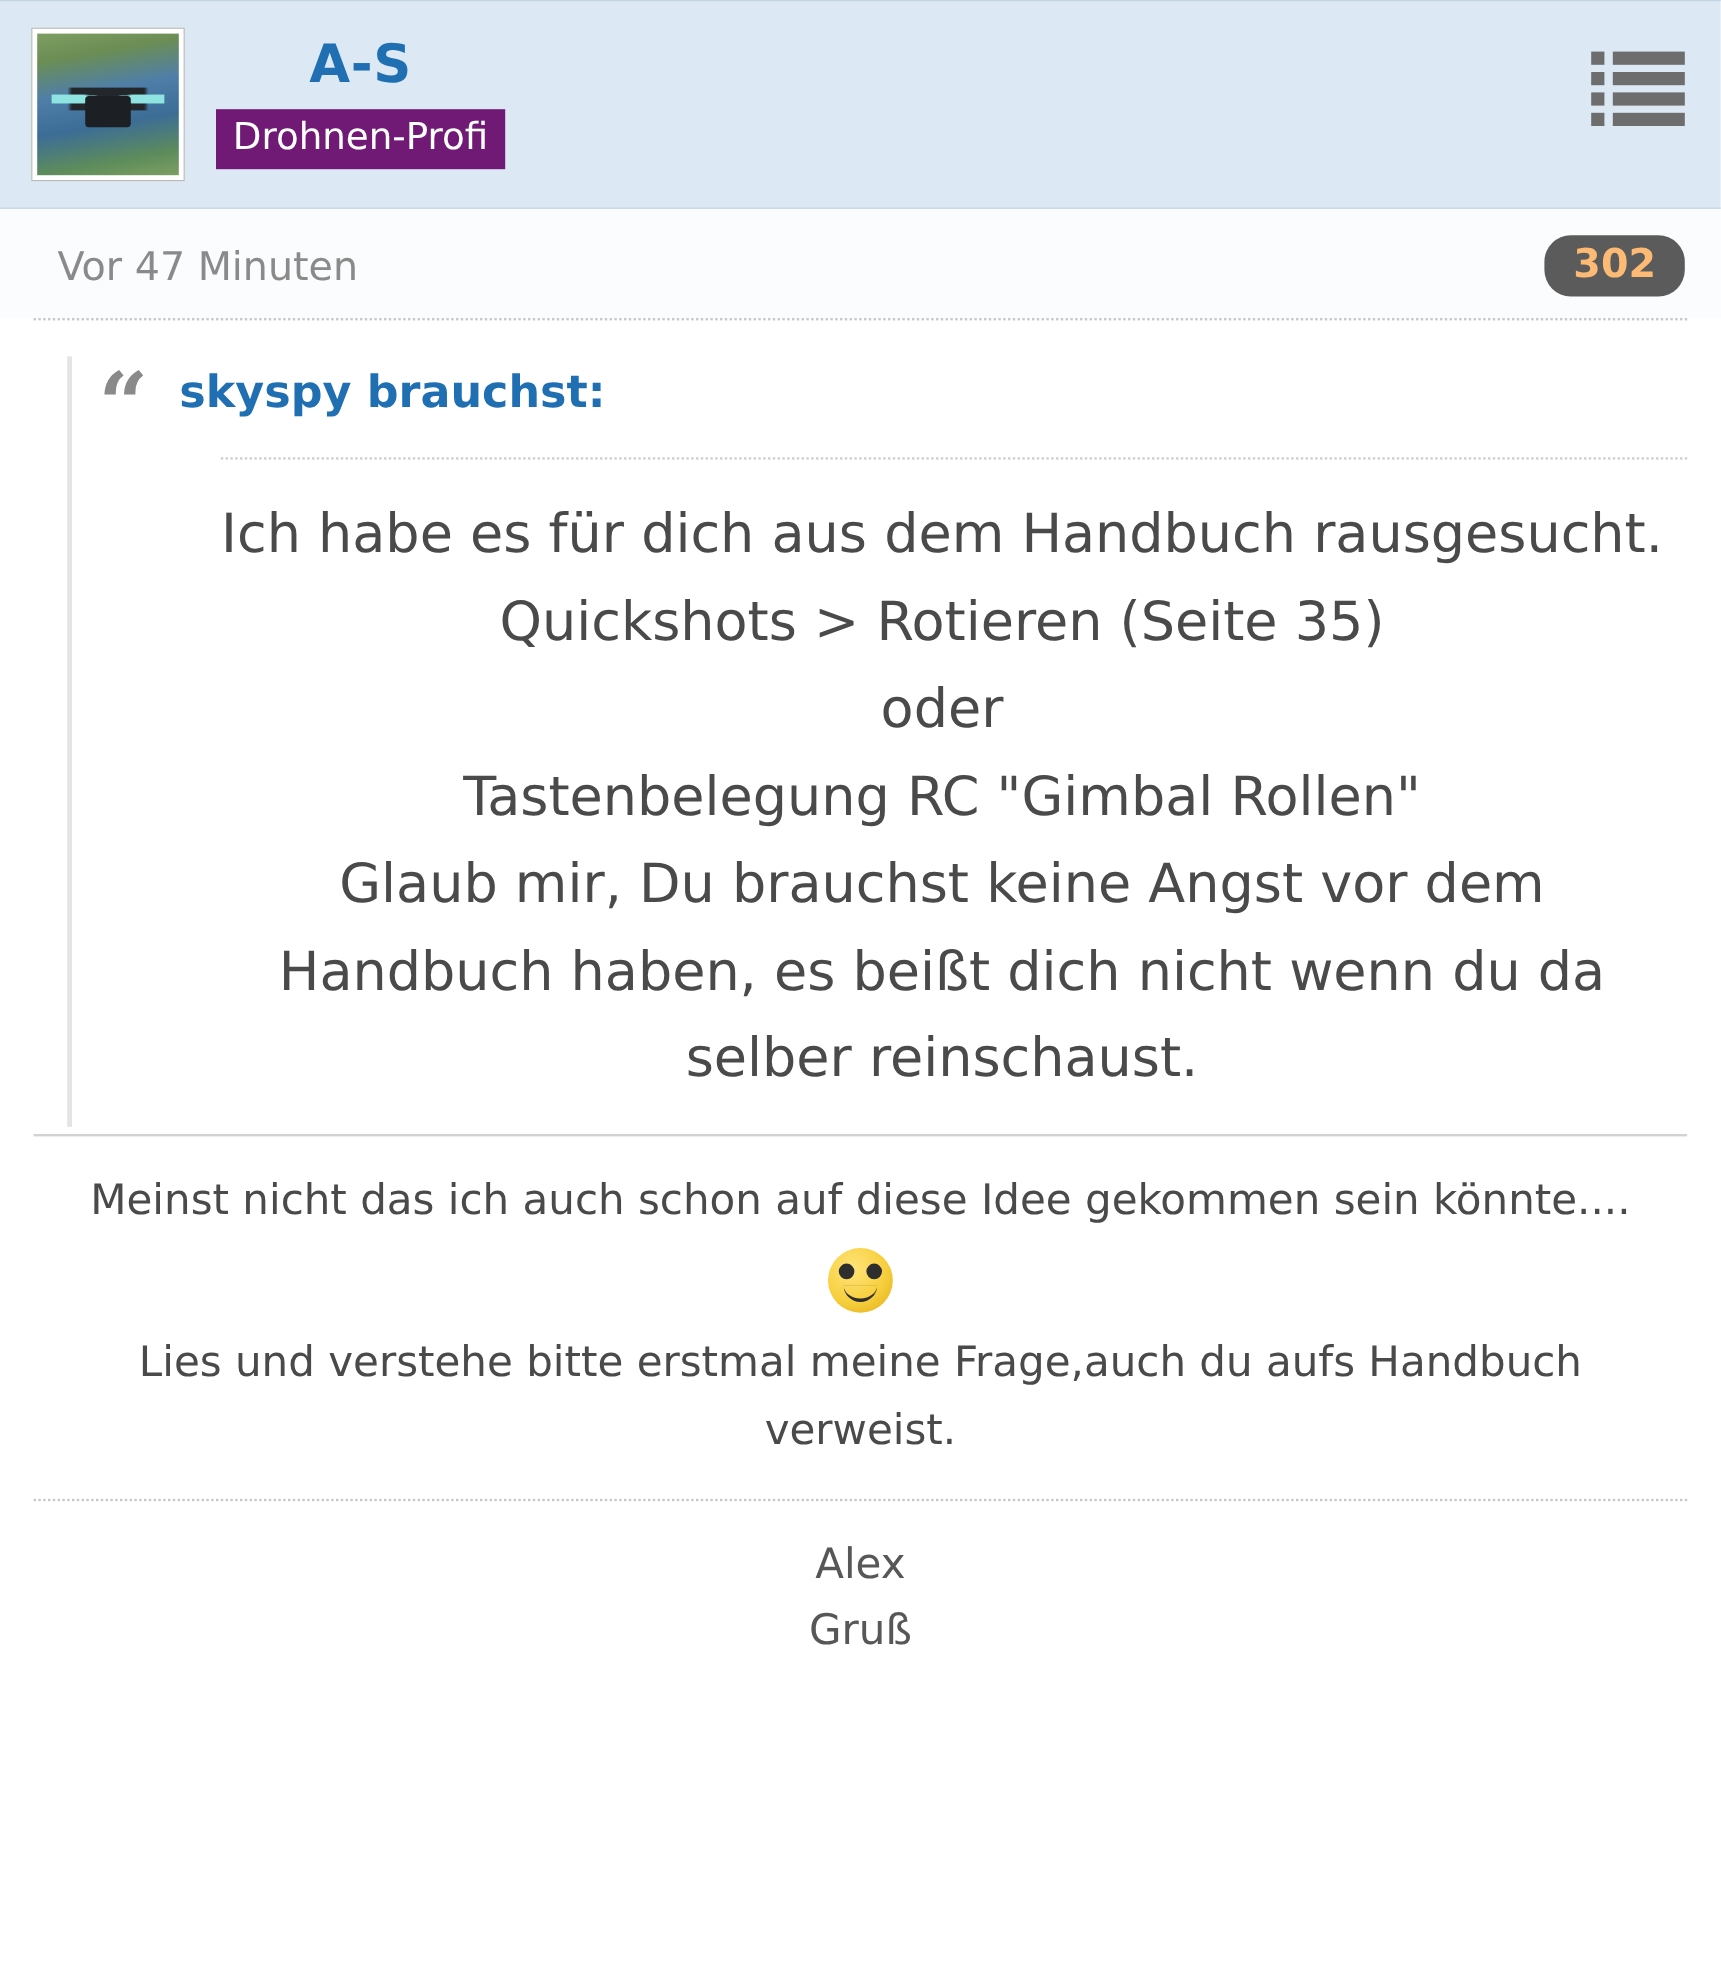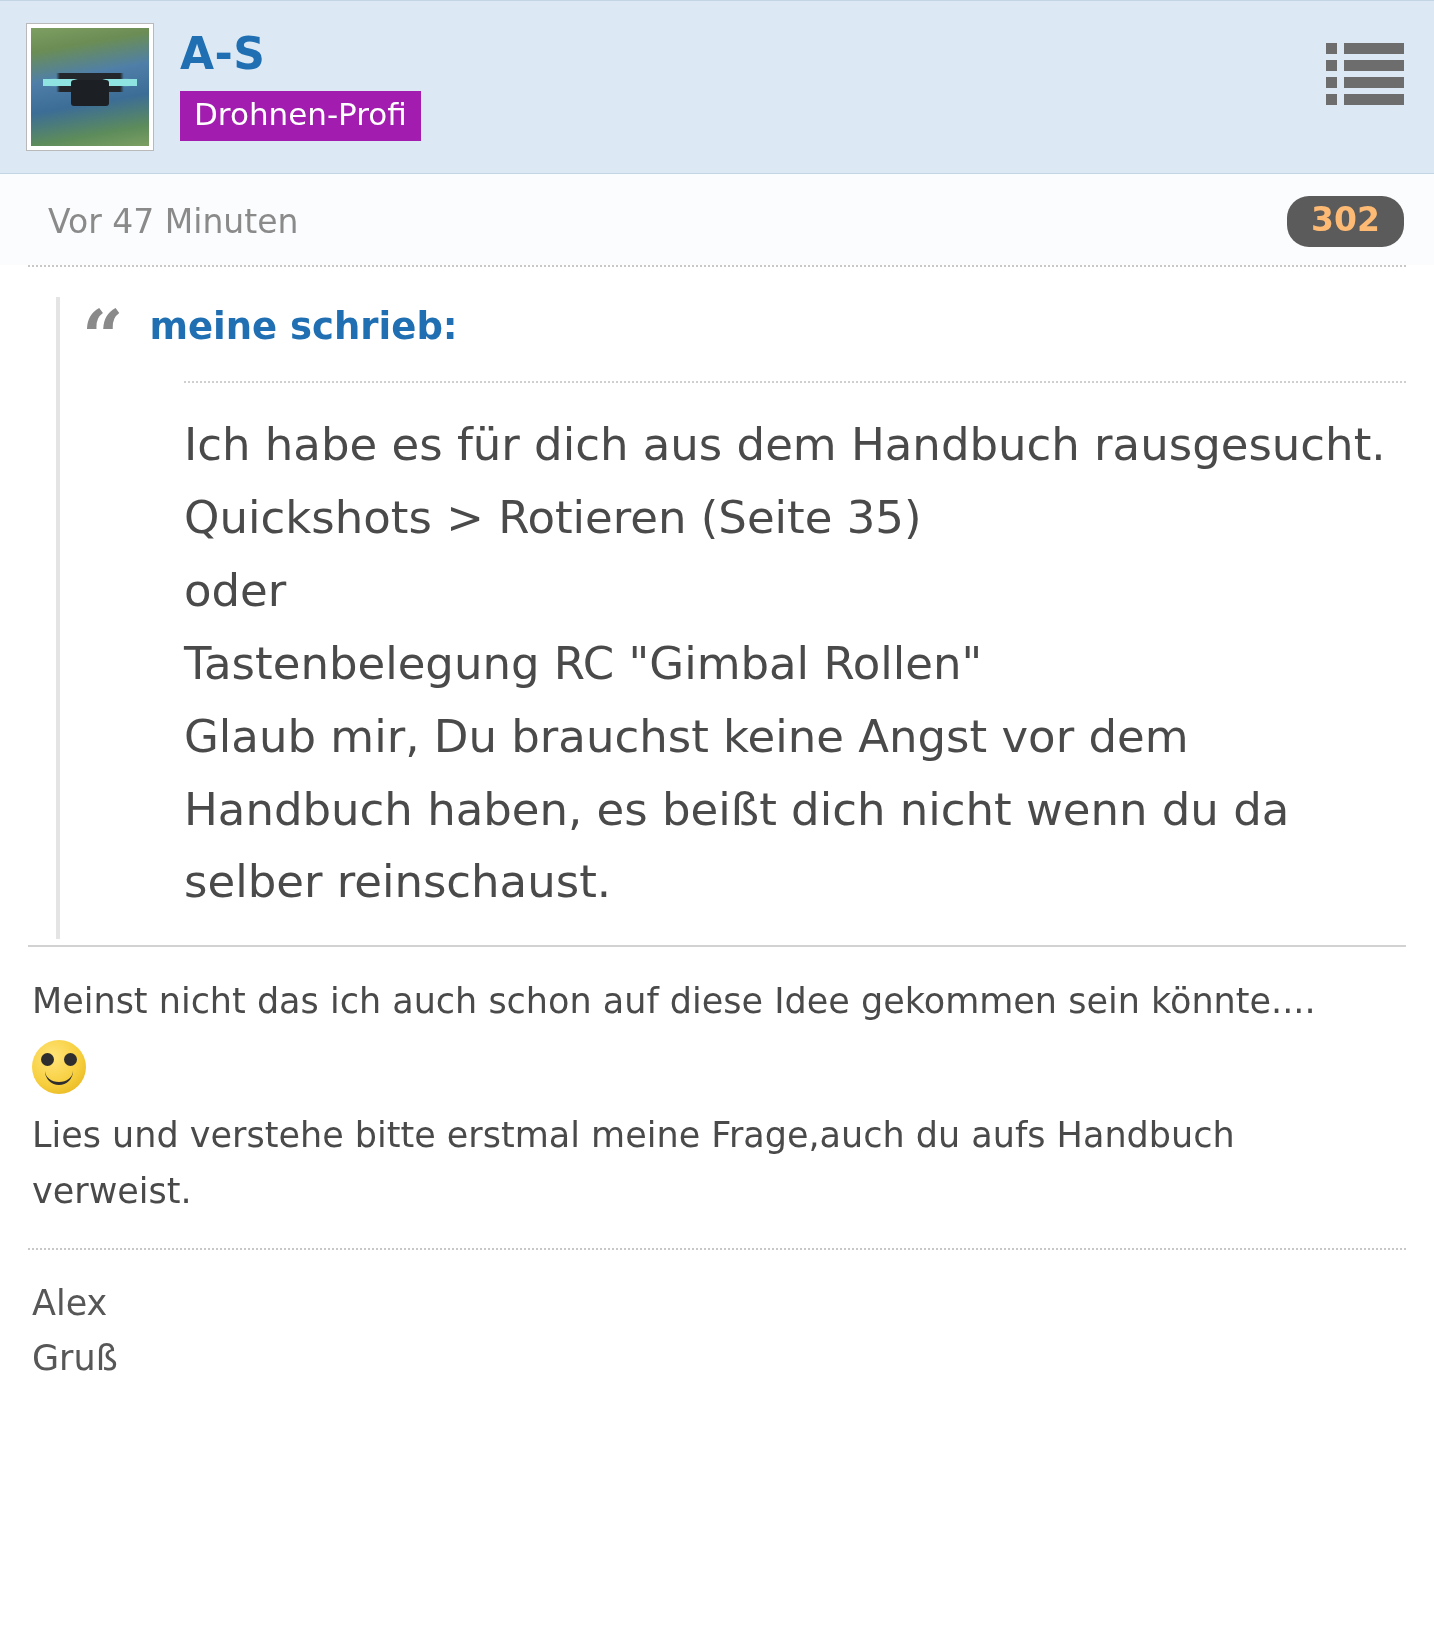--- a/index.html
+++ b/index.html
@@ -11,20 +11,21 @@
     width: 1434px;
     min-height: 1643px;
     font-family: "DejaVu Sans", sans-serif;
     color: #4a4a4a;
     -webkit-font-smoothing: antialiased;
   }
 
   .post {
     width: 1434px;
     box-sizing: border-box;
+    text-align: center;
   }
 
   
   .post-header {
     background: #dce9f5;
     border-top: 1px solid #c3d4e2;
     border-bottom: 1px solid #c3d4e2;
     display: flex;
     align-items: flex-start;
     padding: 22px 26px 22px 26px;
@@ -79,21 +80,21 @@
   .username {
     font-size: 44px;
     font-weight: bold;
     color: #1f6fb2;
     line-height: 1.05;
     letter-spacing: 0.5px;
   }
   .user-title {
     display: inline-block;
     margin-top: 14px;
-    background: #a21caf;
+    background: #701a75;
     color: #ffffff;
     font-size: 31px;
     padding: 6px 14px 8px 14px;
     line-height: 1.15;
   }
 
   .menu-icon {
     position: absolute;
     right: 30px;
     top: 42px;
@@ -280,21 +281,21 @@
     <div class="post-time">Vor 47 Minuten</div>
     <div class="post-count">302</div>
   </div>
   <div class="dotted-sep"></div>
 
   <div class="post-body">
 
     <div class="quote">
       <div class="quote-head">
         <div class="quote-mark">“</div>
-        <div class="quote-author">meine schrieb:</div>
+        <div class="quote-author">skyspy brauchst:</div>
       </div>
       <div class="quote-divider"></div>
       <div class="quote-text">
         <div>Ich habe es für dich aus dem Handbuch rausgesucht.</div>
         <div>Quickshots &gt; Rotieren (Seite 35)</div>
         <div>oder</div>
         <div>Tastenbelegung RC "Gimbal Rollen"</div>
         <div>Glaub mir, Du brauchst keine Angst vor dem Handbuch haben, es beißt dich nicht wenn du da selber reinschaust.</div>
       </div>
     </div>

